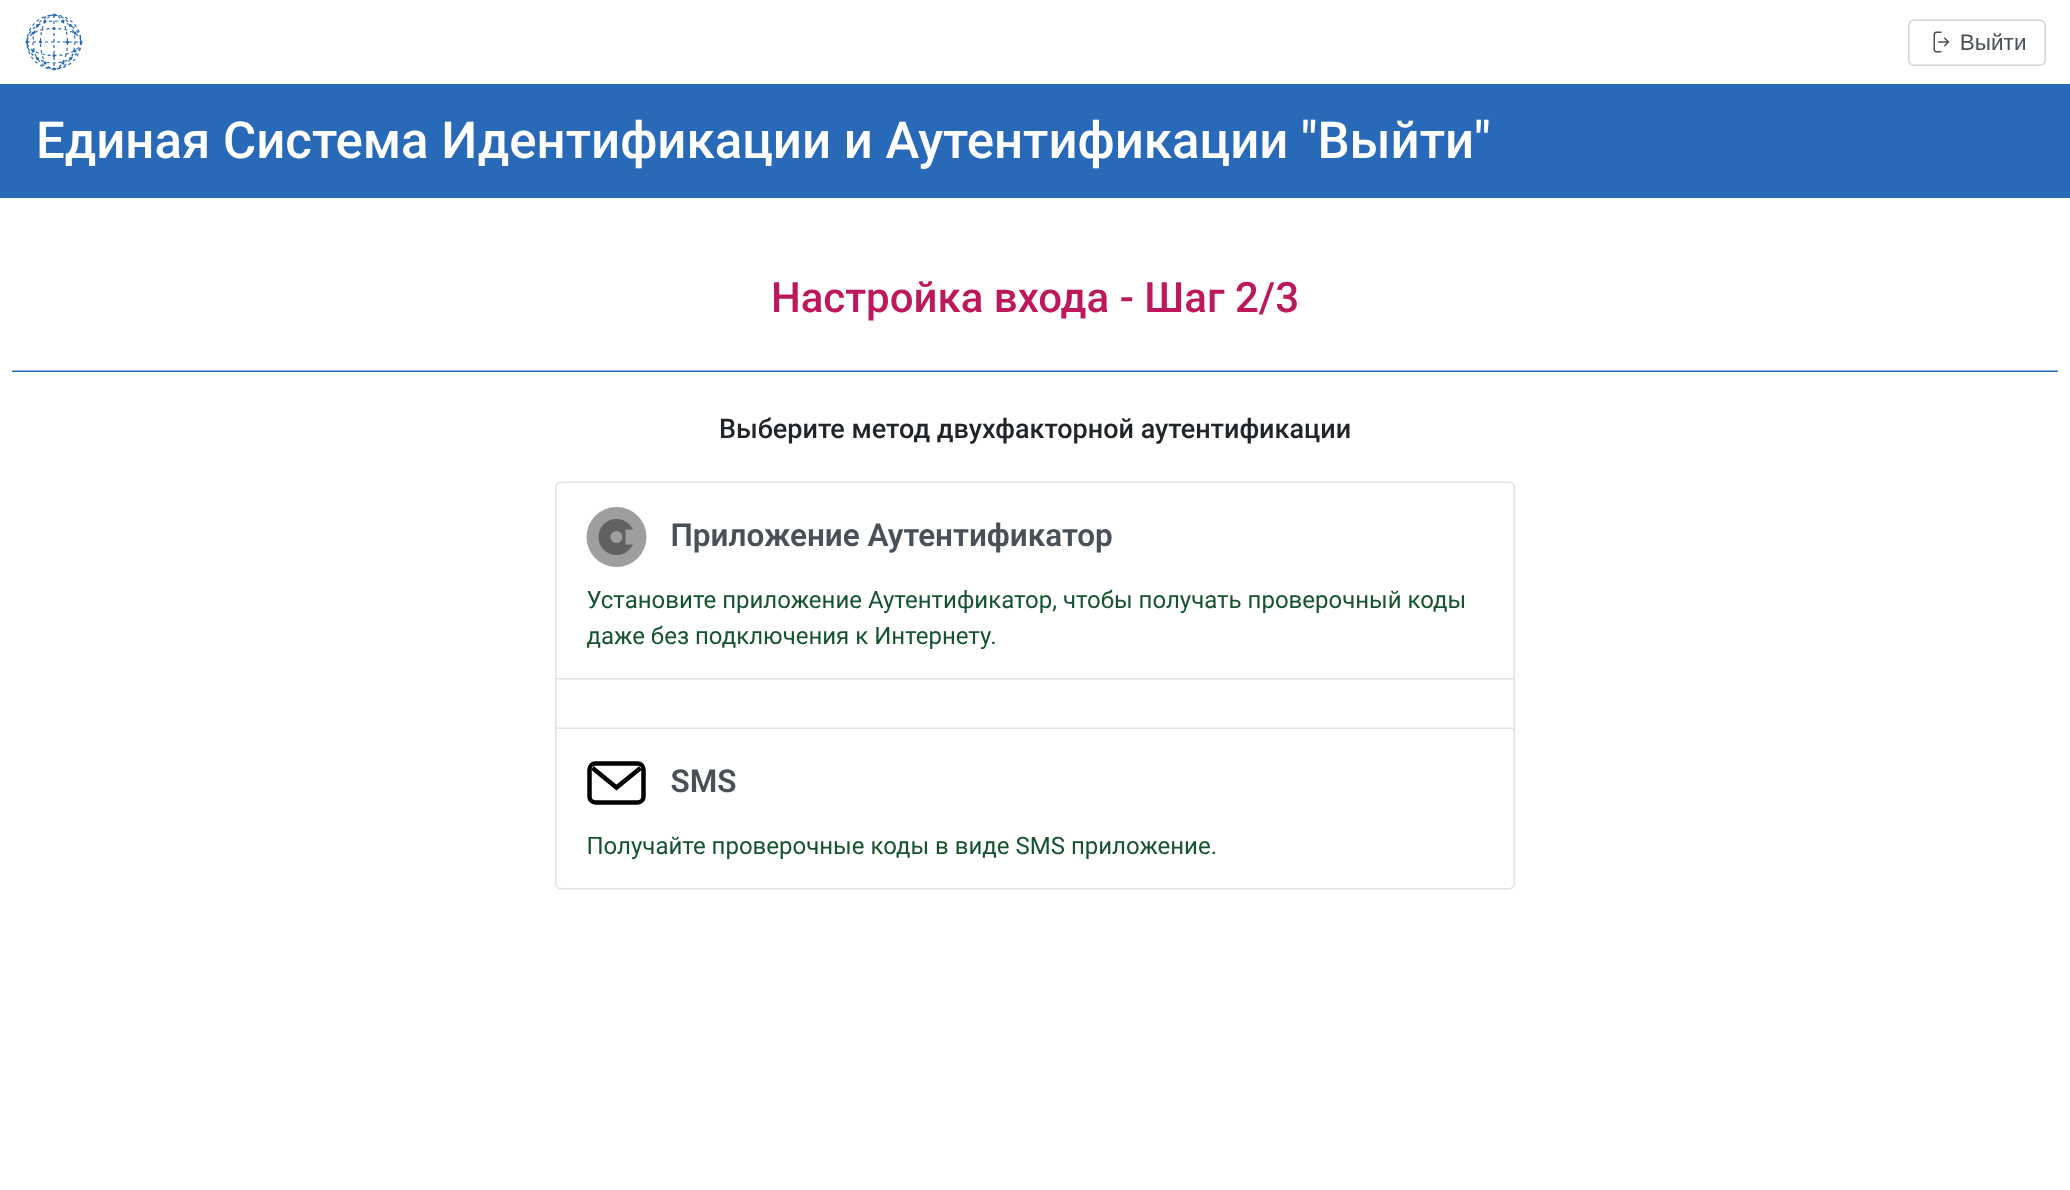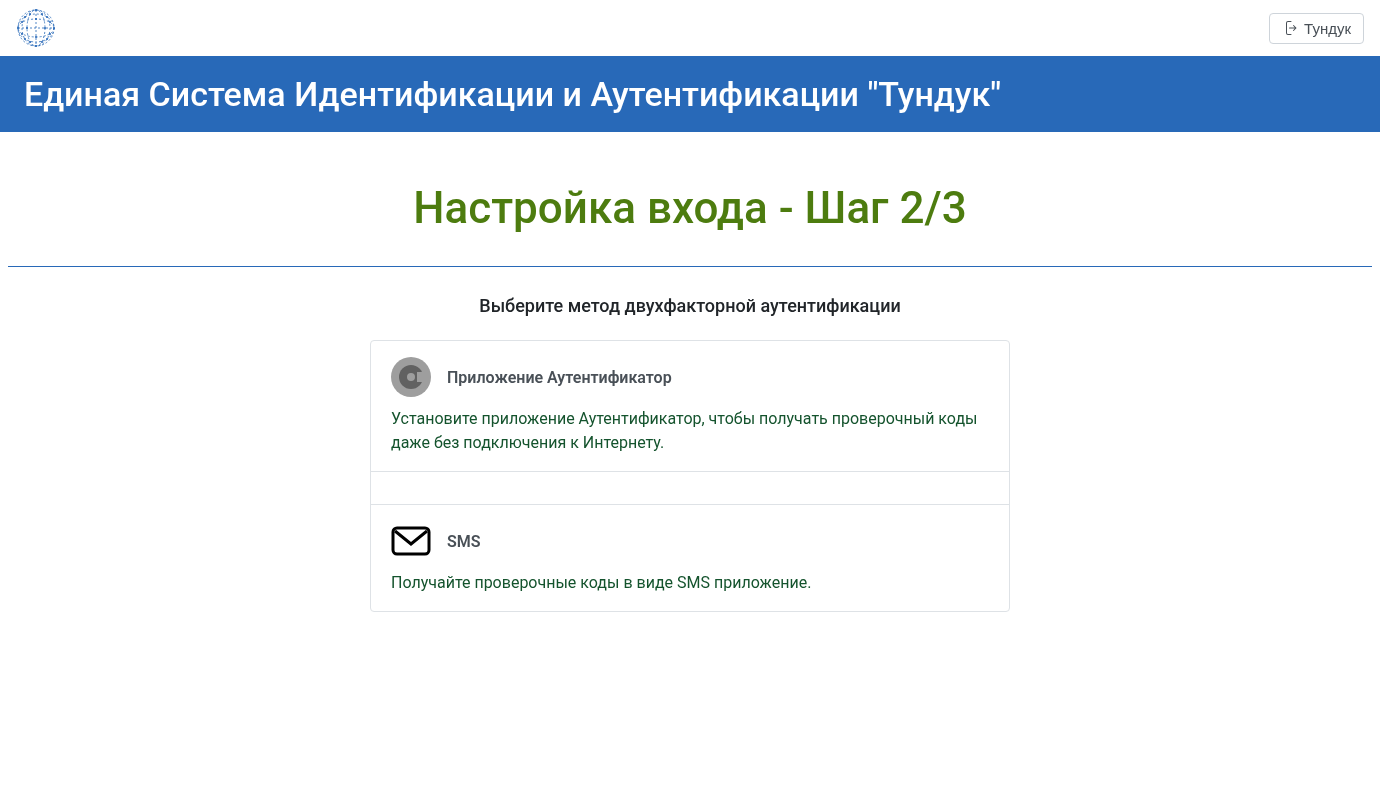--- a/index.html
+++ b/index.html
@@ -45,23 +45,23 @@
     }
     .header-banner h1 {
       font-size: 34px;
       font-weight: 500;
     }
     .content {
       padding: 50px 8px 20px;
     }
     .step-title {
       text-align: center;
-      font-size: 44px;
+      font-size: 28px;
       font-weight: 500;
-      color: #4d7c0f;
+      color: #be185d;
       margin-bottom: 32px;
     }
     .divider {
       border: none;
       border-top: 1px solid #2869b8;
       margin: 0 0 28px 0;
     }
     .subtitle {
       text-align: center;
       font-size: 18px;
@@ -91,21 +91,21 @@
     }
     .method-icon {
       width: 40px;
       height: 40px;
       display: flex;
       align-items: center;
       justify-content: center;
       flex-shrink: 0;
     }
     .method-title {
-      font-size: 16px;
+      font-size: 21px;
       font-weight: 600;
       color: #495057;
     }
     .method-description {
       font-size: 16px;
       color: #14532d;
       line-height: 1.5;
     }
     .authenticator-icon-circle {
       width: 40px;
@@ -191,26 +191,26 @@
         <circle cx="14" cy="34" r="1"></circle>
           <circle cx="26" cy="34" r="1"></circle>
       </g>
     </svg>
   </div>
   <button class="logout-btn">
     <svg width="16" height="16" viewBox="0 0 16 16" fill="currentColor">
       <path d="M6 2a1 1 0 00-1 1v10a1 1 0 001 1h3a.5.5 0 010 1H6a2 2 0 01-2-2V3a2 2 0 012-2h3a.5.5 0 010 1H6z"></path>
       <path d="M11.146 5.146a.5.5 0 01.708 0l2.5 2.5a.5.5 0 010 .708l-2.5 2.5a.5.5 0 01-.708-.708L12.793 8.5H7.5a.5.5 0 010-1h5.293l-1.647-1.646a.5.5 0 010-.708z"></path>
     </svg>
-    <span>Тундук</span>
+    <span>Выйти</span>
   </button>
 </div>
 
 <div class="header-banner">
-  <h1>Единая Система Идентификации и Аутентификации "Тундук"</h1>
+  <h1>Единая Система Идентификации и Аутентификации "Выйти"</h1>
 </div>
 
 <div class="content">
   <h2 class="step-title">Настройка входа - Шаг 2/3</h2>
   <hr class="divider">
   <h3 class="subtitle">Выберите метод двухфакторной аутентификации</h3>
 
   <div class="methods-container">
 
     <div class="method-card">

